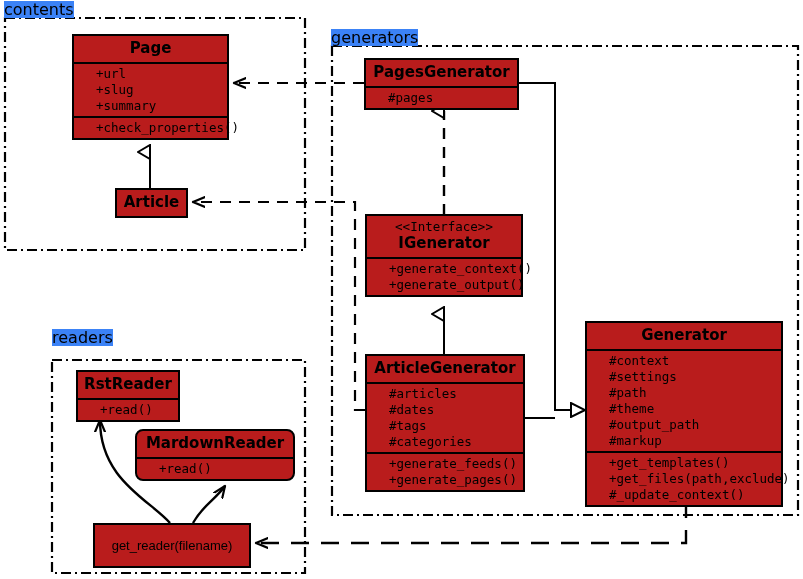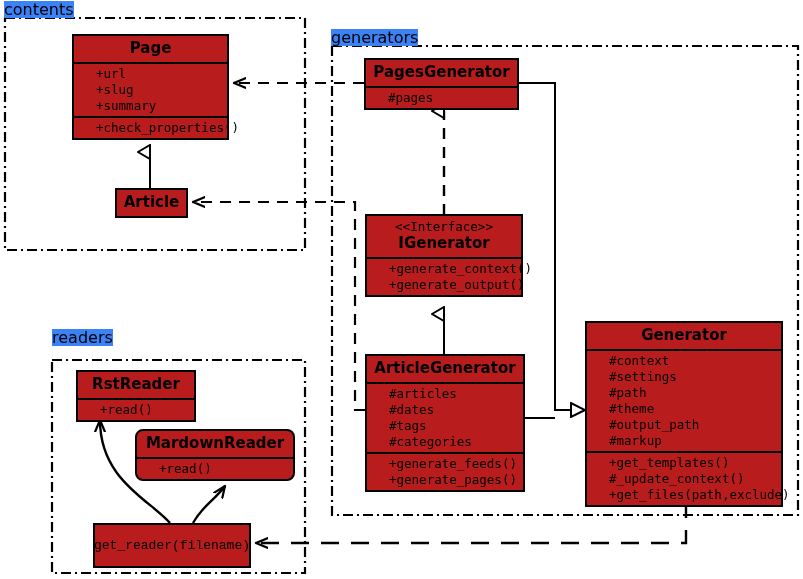--- a/index.html
+++ b/index.html
@@ -72,21 +72,21 @@
   .uml .compartment div {
     white-space: nowrap;
     margin-left: 18px;
   }
   .uml.plain {
     display: flex;
     align-items: center;
     justify-content: center;
   }
   .uml.plain .fn {
-    font-family: Liberation Mono, monospace;
+    font-family: Liberation Sans, sans-serif;
     font-size: 13px;
     color: #000;
     text-align: center;
   }
 </style>
 </head>
 <body>
 
 <div id="canvas">
 
@@ -211,26 +211,26 @@
     <div class="compartment sep">
       <div>#context</div>
       <div>#settings</div>
       <div>#path</div>
       <div>#theme</div>
       <div>#output_path</div>
       <div>#markup</div>
     </div>
     <div class="compartment sep">
       <div>+get_templates()</div>
+      <div>+get_files(path,exclude)</div>
       <div>#_update_context()</div>
-      <div>+get_files(path,exclude)</div>
-    </div>
-  </div>
-
-  <div class="uml" style="left:76px; top:370px; width:120px;">
+    </div>
+  </div>
+
+  <div class="uml" style="left:76px; top:370px; width:104px;">
     <div class="title">RstReader</div>
     <div class="compartment sep">
       <div>+read()</div>
     </div>
   </div>
 
   <div class="uml" style="left:135px; top:429px; width:160px;border-radius:8px;">
     <div class="title">MardownReader</div>
     <div class="compartment sep">
       <div>+read()</div>

